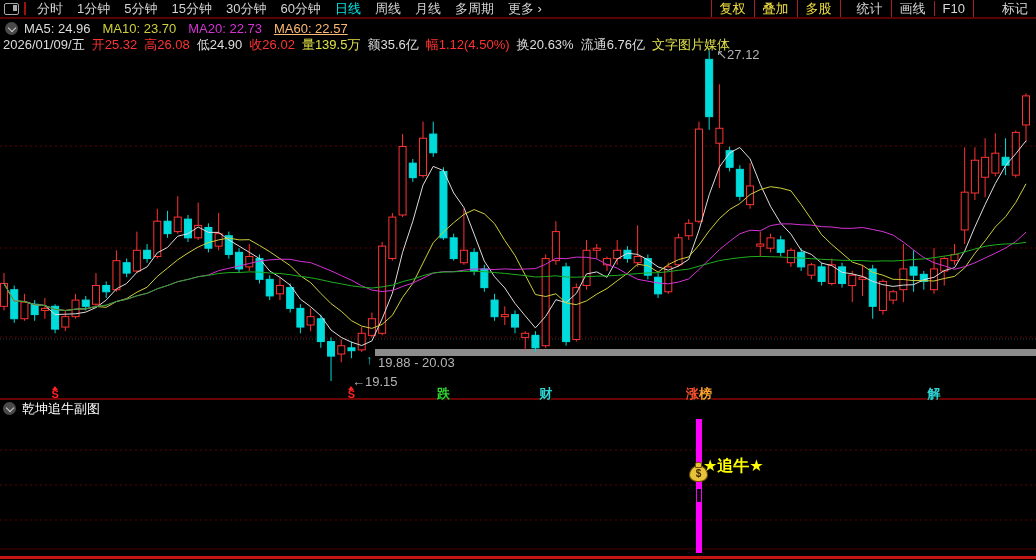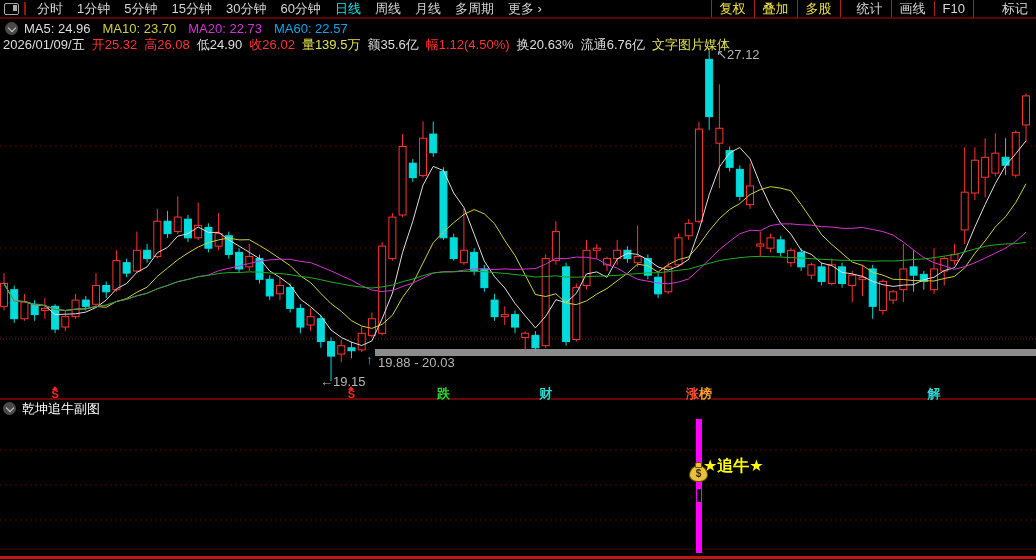--- a/index.html
+++ b/index.html
@@ -71,21 +71,21 @@
         <span class="rbtn" style="color: rgb(216, 216, 216); padding-left: 16px;">统计</span>
         <span class="rbtn" style="color: rgb(216, 216, 216);">画线</span>
         <span class="rbtn" style="color: rgb(216, 216, 216);">F10</span>
         <span class="rbtn" style="color: rgb(216, 216, 216); padding-left: 28px;">标记</span>
       </div>
   </div>
   <div id="sep-top"></div>
 
   <div id="row2">
     <span class="chev-circle"></span>
-    <span id="ma-values"><span style="color: rgb(220, 220, 220);">MA5: 24.96</span><span style="color: rgb(207, 207, 58); margin-top: 24px;">MA10: 23.70</span><span style="color: rgb(214, 51, 214); text-align: center;">MA20: 22.73</span><span style="color: #0ea5e9;">MA60: 22.57</span></span>
+    <span id="ma-values"><span style="color: rgb(220, 220, 220);">MA5: 24.96</span><span style="color: rgb(207, 207, 58); margin-top: 24px;">MA10: 23.70</span><span style="color: rgb(214, 51, 214); text-align: center;">MA20: 22.73</span><span style="color: #fdba74; text-decoration: underline;">MA60: 22.57</span></span>
   </div>
 
   <div id="row3"><span style="color: rgb(221, 221, 221);">2026/01/09/五</span><span style="color: rgb(255, 50, 50);">开25.32</span><span style="color: rgb(255, 50, 50);">高26.08</span><span style="color: rgb(221, 221, 221);">低24.90</span><span style="color: rgb(255, 50, 50);">收26.02</span><span style="color: rgb(226, 226, 74);">量139.5万</span><span style="color: rgb(221, 221, 221);">额35.6亿</span><span style="color: rgb(255, 50, 50);">幅1.12(4.50%)</span><span style="color: rgb(221, 221, 221);">换20.63%</span><span style="color: rgb(221, 221, 221);">流通6.76亿</span><span style="color: rgb(226, 226, 74);">文字图片媒体</span></div>
 
   <svg id="chart" width="1036" height="560">
       <g>
         <line x1="0" y1="146" x2="1036" y2="146" stroke="#5c0202" stroke-dasharray="2 3"></line>
         <line x1="0" y1="248" x2="1036" y2="248" stroke="#5c0202" stroke-dasharray="2 3"></line>
         <line x1="0" y1="337" x2="1036" y2="337" stroke="#5c0202" stroke-dasharray="2 3"></line>
         <line x1="0" y1="339" x2="1036" y2="339" stroke="#3a3a3a" stroke-dasharray="1 2"></line>
@@ -306,21 +306,21 @@
         <line x1="0" y1="485" x2="1036" y2="485" stroke="#5c0202" stroke-dasharray="2 3"></line>
         <line x1="0" y1="520" x2="1036" y2="520" stroke="#5c0202" stroke-dasharray="2 3"></line>
         <line x1="0" y1="549" x2="1036" y2="549" stroke="#4a0202"></line>
         <rect x="695.96" y="419" width="6" height="134" fill="#ff00ff"></rect>
         <rect x="696.96" y="489" width="4" height="13" fill="#000"></rect>
       </g>
     </svg>
 
   <div id="overlay">
       <div class="anno" style="left: 716.18px; top: 47px;">↖27.12</div>
-      <div class="anno" style="left: 320px; top: 374px;">←19.15</div>
+      <div class="anno" style="left: 352px; top: 374px;">←19.15</div>
       <div class="anno" style="left: 366px; top: 352px; color: rgb(0, 220, 220); font-weight: bold;">↑</div>
       <div class="anno" style="left: 378px; top: 355px;">19.88 - 20.03</div>
       <div class="smark" style="left: 55.1px; top: 386px; color: rgb(255, 34, 34);"><i></i><span>S</span></div>
       <div class="smark" style="left: 351.48px; top: 386px; color: rgb(255, 34, 34);"><i></i><span>S</span></div>
       <div class="emark" style="left: 443.46px; top: 385px;"><span style="color: rgb(47, 211, 47);">跌</span></div>
       <div class="emark" style="left: 545.66px; top: 385px;"><span style="color: rgb(47, 211, 211);">财</span></div>
       <div class="emark" style="left: 698.96px; top: 385px;"><span style="color: rgb(255, 79, 47);">涨</span><span style="color: rgb(255, 160, 47);">榜</span></div>
       <div class="emark" style="left: 934.02px; top: 385px;"><span style="color: rgb(47, 211, 211);">解</span></div>
       <div id="bag" style="left: 688.96px; top: 465px;">$</div>
       <div id="sig-label" style="color: rgb(255, 255, 0); left: 702.96px; top: 456px;">★追牛★</div>

